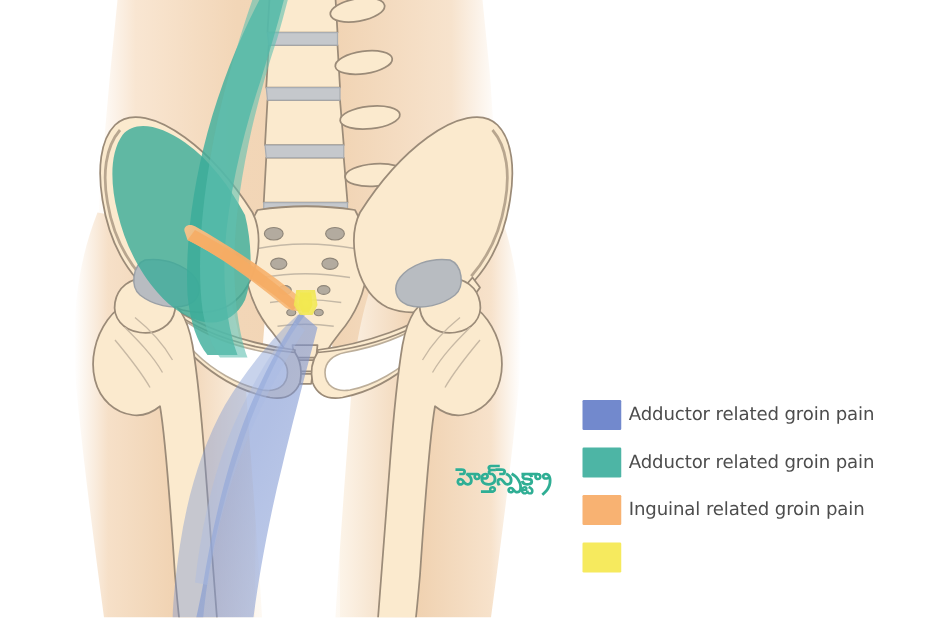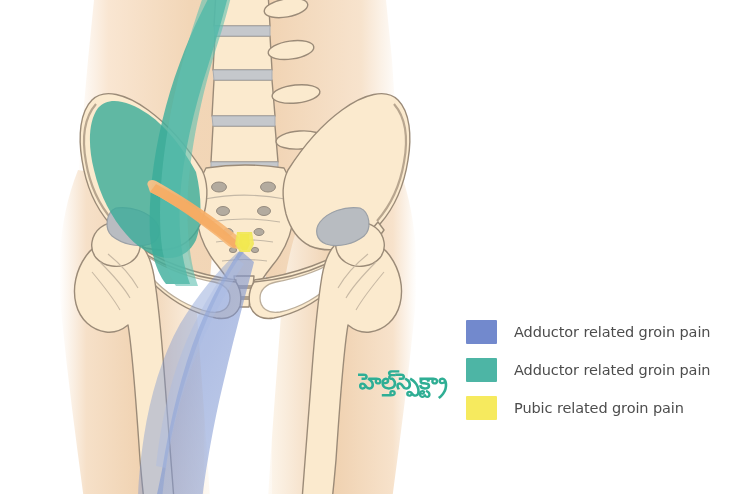--- a/index.html
+++ b/index.html
@@ -36,21 +36,21 @@
     top: 367px;
     width: 106px;
     height: 30px;
     display: flex;
     align-items: center;
     justify-content: center;
     pointer-events: none;
   }
   #watermark-text {
     font-family: "DejaVu Sans", sans-serif;
-    font-size: 22px;
+    font-size: 19px;
     font-weight: 700;
     color: #2fae94;
     letter-spacing: -0.5px;
     white-space: nowrap;
     line-height: 1;
     text-shadow: 0 0 1px rgba(255,255,255,0.55);
   }
   #legend {
     position: absolute;
     left: 466px;
@@ -62,21 +62,21 @@
     align-items: center;
     height: 38px;
   }
   .legend-swatch {
     width: 31px;
     height: 24px;
     flex: 0 0 31px;
     border-radius: 1px;
   }
   .legend-label {
-    margin-left: 17px;
+    margin-left: 6px;
     font-family: "DejaVu Sans", sans-serif;
     font-size: 14.5px;
     color: #4d4d4d;
     letter-spacing: -0.1px;
     white-space: nowrap;
   }
 </style>
 </head>
 <body>
 
@@ -328,21 +328,24 @@
     <div class="legend-row">
       <span class="legend-swatch" style="background:#7289cd"></span>
       <span class="legend-label">Adductor related groin pain</span>
     </div>
 
     <div class="legend-row">
       <span class="legend-swatch" style="background:#4db5a5"></span>
       <span class="legend-label">Adductor related groin pain</span>
     </div>
 
+    <div class="legend-row">
+      <span class="legend-swatch" style="background:#f8b272"></span>
+      <span class="legend-label">Inguinal related groin pain</span>
+    </div>
 
     <div class="legend-row">
       <span class="legend-swatch" style="background:#f6ea5e"></span>
-      <span class="legend-label">Pubic related groin pain</span>
     </div>
 
   </div>
 
 </div>
 
 </body></html>

